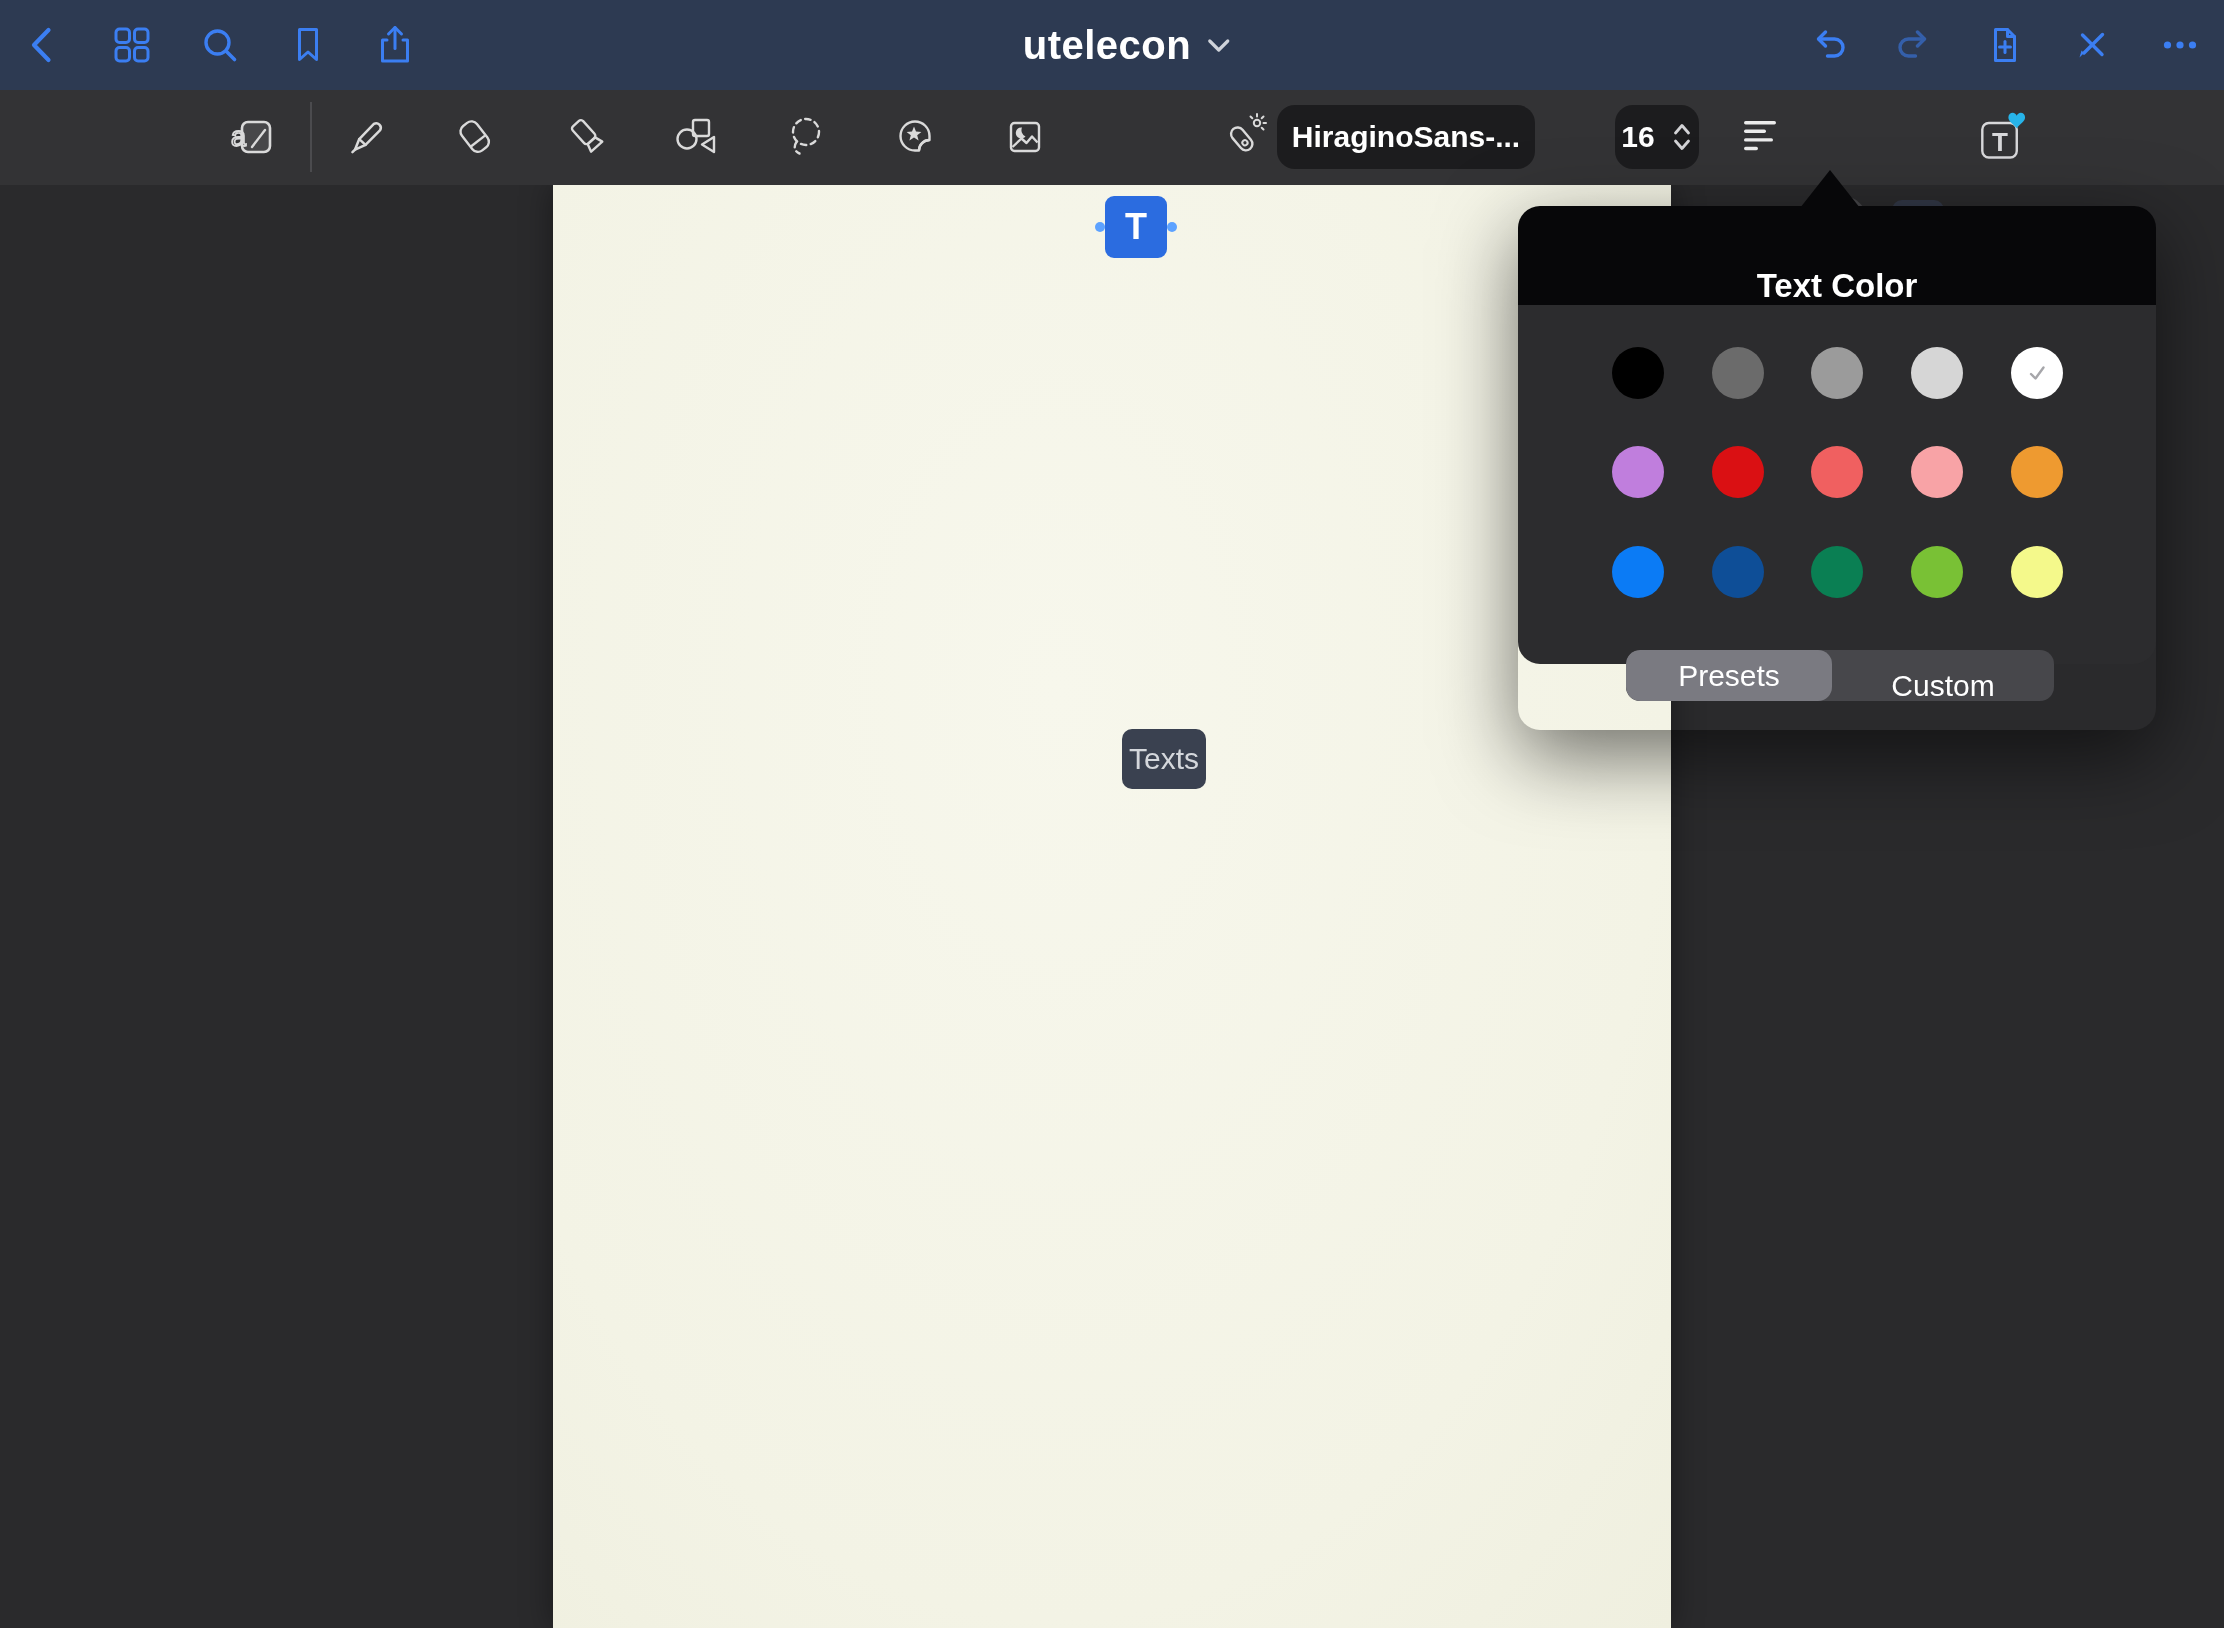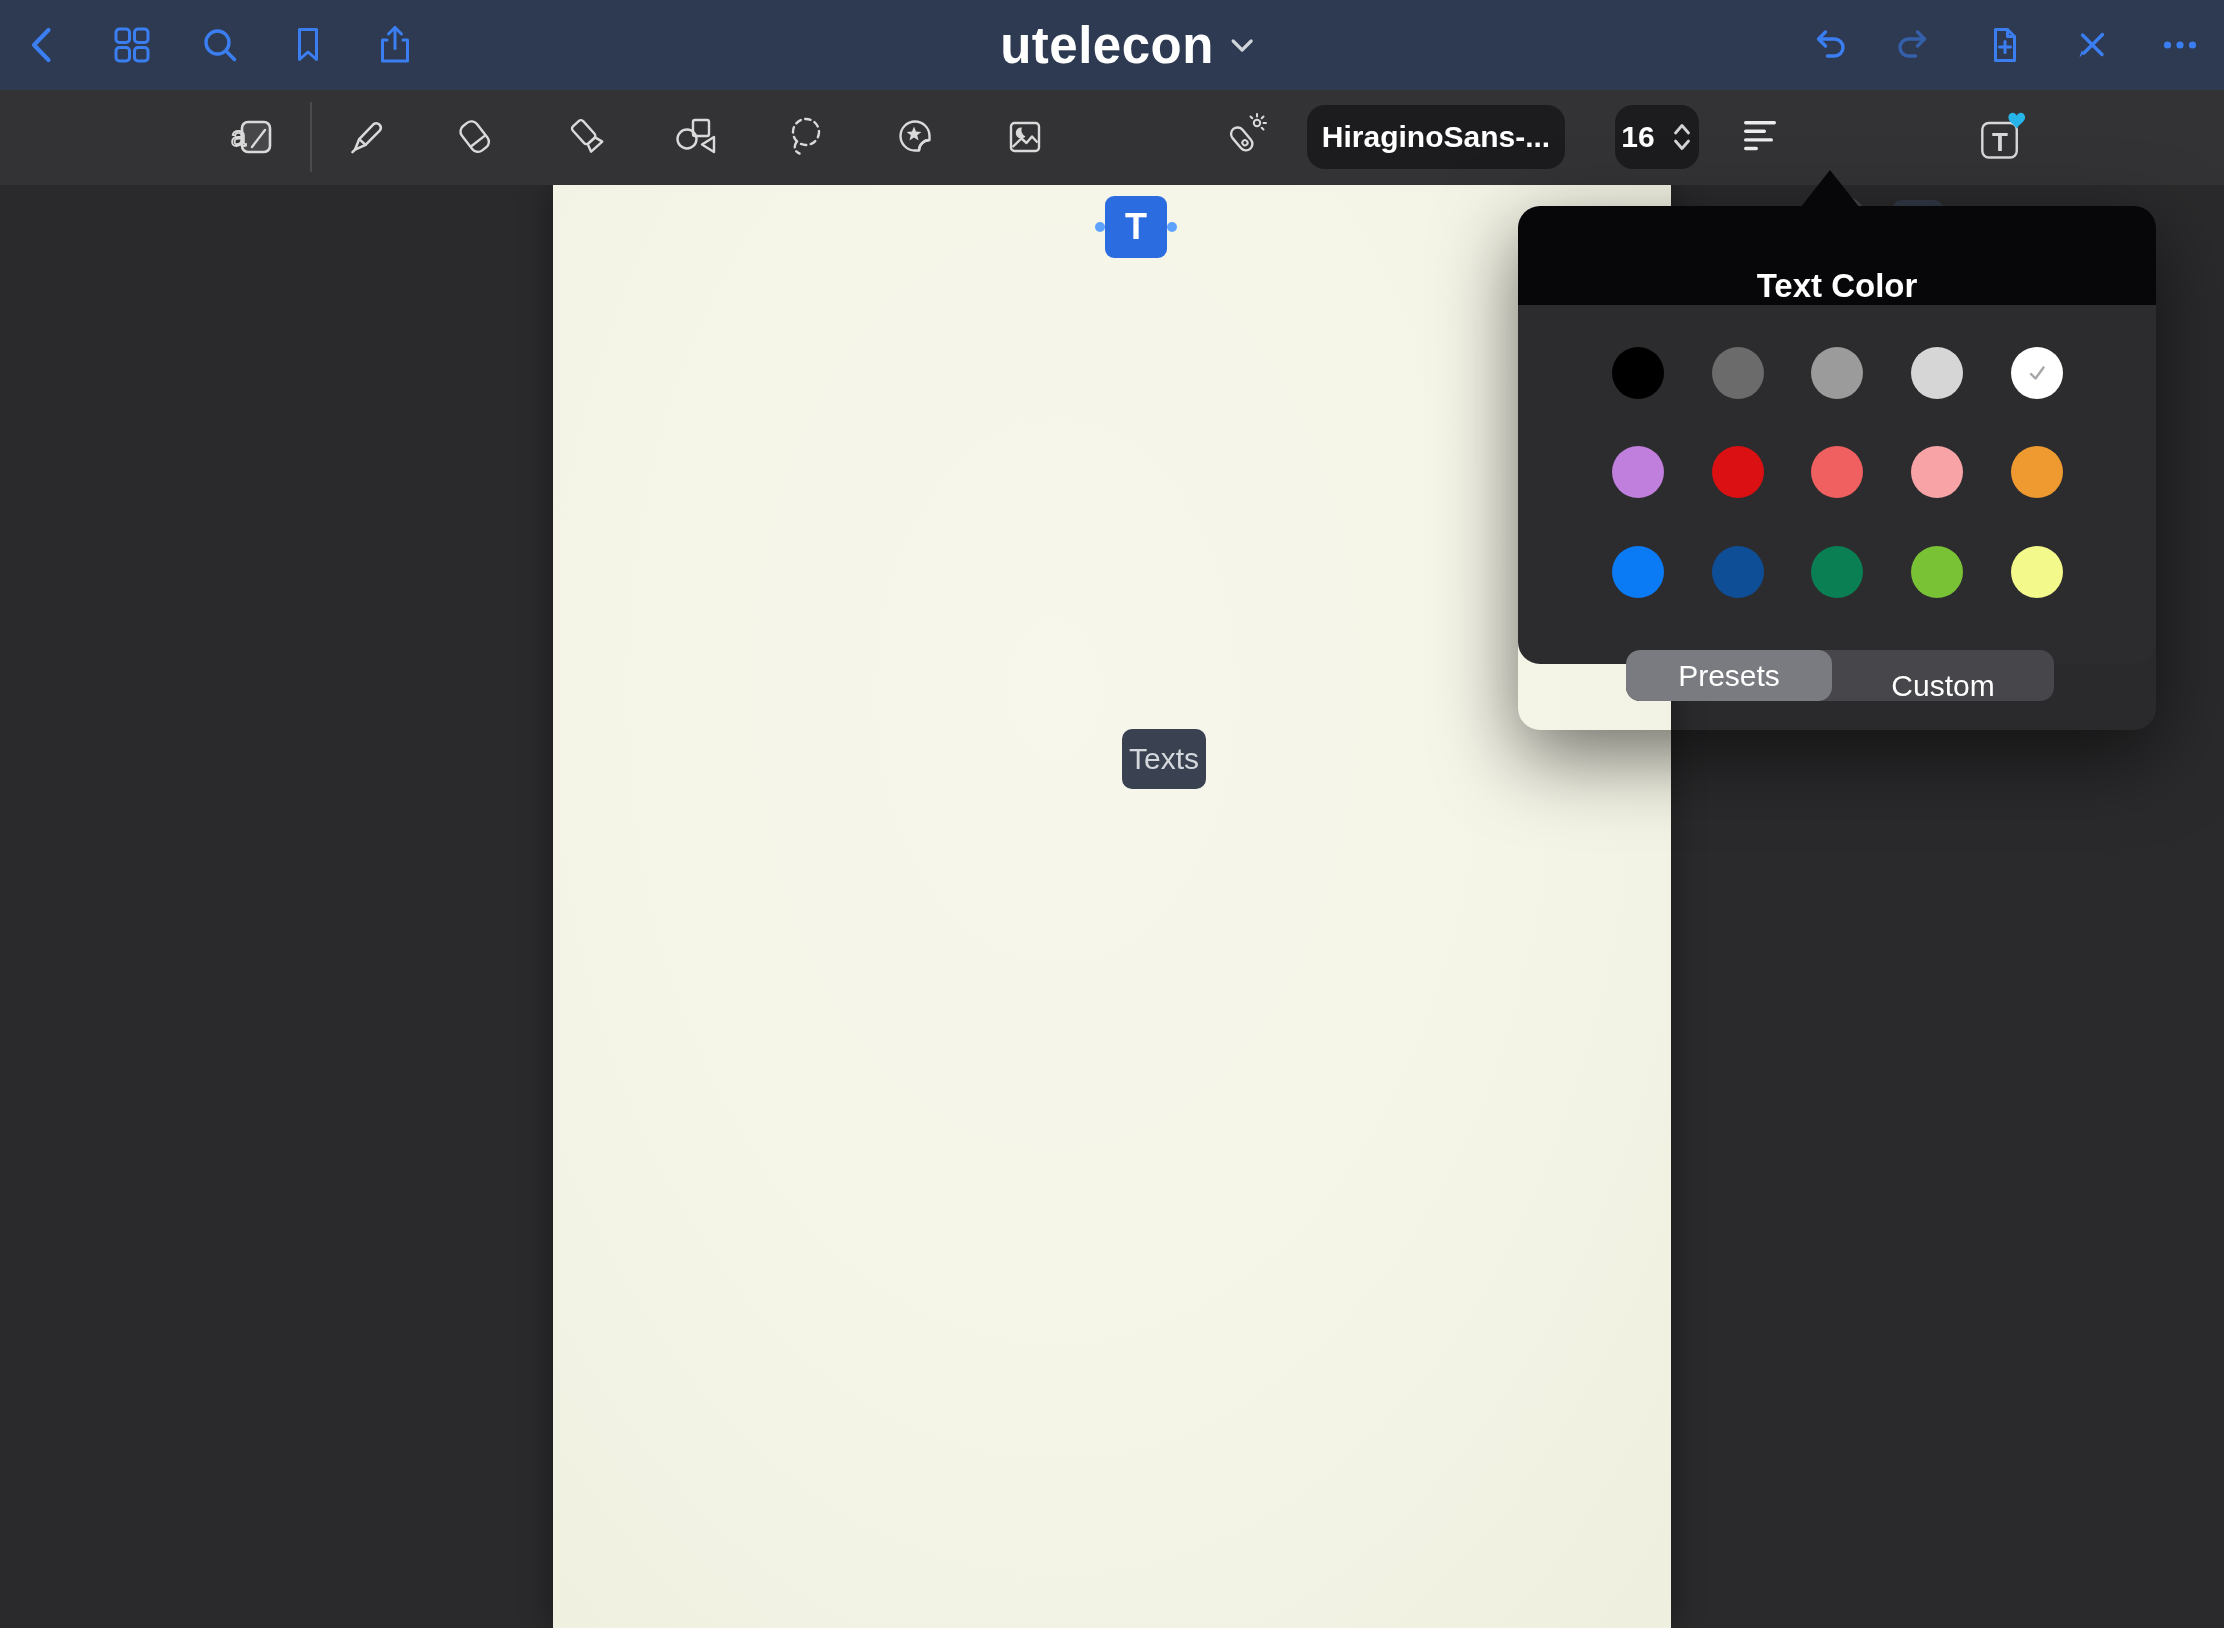--- a/index.html
+++ b/index.html
@@ -6,27 +6,27 @@
   body{
     width:2224px;height:1628px;position:relative;overflow:hidden;
     background:#2a2a2c;
     font-family:"Liberation Sans", sans-serif;
     -webkit-font-smoothing:antialiased;
   }
   
   .topbar{position:absolute;left:0;top:0;width:2224px;height:90px;background:#2d3a52;z-index:30;}
   .tb-icon{position:absolute;top:45px;transform:translate(-50%,-50%);width:46px;height:46px;display:flex;align-items:center;justify-content:center;cursor:pointer;}
   .title-wrap{position:absolute;left:1127px;top:45px;transform:translate(-50%,-50%);display:flex;align-items:center;gap:16px;z-index:31;}
-  .title-wrap .title{color:#fff;font-size:51px;font-weight:700;letter-spacing:.5px;}
+  .title-wrap .title{color:#fff;font-size:40px;font-weight:700;letter-spacing:.5px;}
   
   .toolbar{position:absolute;left:0;top:90px;width:2224px;height:95px;background:#333335;z-index:29;}
   .tool{position:absolute;top:47px;transform:translate(-50%,-50%);width:54px;height:54px;display:flex;align-items:center;justify-content:center;cursor:pointer;}
   .divider{position:absolute;left:310px;top:12px;width:2px;height:70px;background:#4b4b4e;}
   .pill{position:absolute;top:15px;height:64px;background:#1c1c1e;border-radius:18px;display:flex;align-items:center;justify-content:center;color:#fff;font-size:30px;font-weight:700;cursor:pointer;}
-  .font-pill{left:1307px;width:258px;}
+  .font-pill{left:1277px;width:258px;}
   .size-pill{left:1615px;width:84px;gap:16px;}
   .color-btn{position:absolute;left:1837px;top:137px;transform:translate(-50%,-50%);width:66px;height:66px;border-radius:50%;background:#454548;display:flex;align-items:center;justify-content:center;cursor:pointer;}
   .color-btn .inner{width:54px;height:54px;border-radius:50%;background:#ececee;display:flex;align-items:flex-end;justify-content:center;padding-bottom:9px;box-sizing:border-box;}
   .ghost-rect{position:absolute;left:1892px;top:110px;width:52px;height:52px;border-radius:10px;background:#333a4b;opacity:.85;}
   .text-tool-active{position:absolute;left:1136px;top:137px;transform:translate(-50%,-50%);width:62px;height:62px;border-radius:9px;background:#2b6ce0;display:flex;align-items:center;justify-content:center;color:#fff;font-size:36px;font-weight:700;cursor:pointer;}
   .handle-dot{position:absolute;top:137px;width:10px;height:10px;border-radius:50%;background:#5da2ff;transform:translate(-50%,-50%);}
   
   .paper{position:absolute;left:553px;top:185px;width:1118px;height:1443px;background:radial-gradient(ellipse at 45% 35%, #f7f7ec 0%, #f3f3e5 70%, #efefdf 100%);box-shadow:0 0 30px rgba(0,0,0,.4);z-index:1;}
   .texts-box{position:absolute;left:1082px;top:729px;width:84px;height:60px;background:#3a4150;border-radius:10px;display:flex;align-items:center;justify-content:center;color:#d4d7dc;font-size:30px;z-index:5;cursor:pointer;margin-left:40px;}
   

